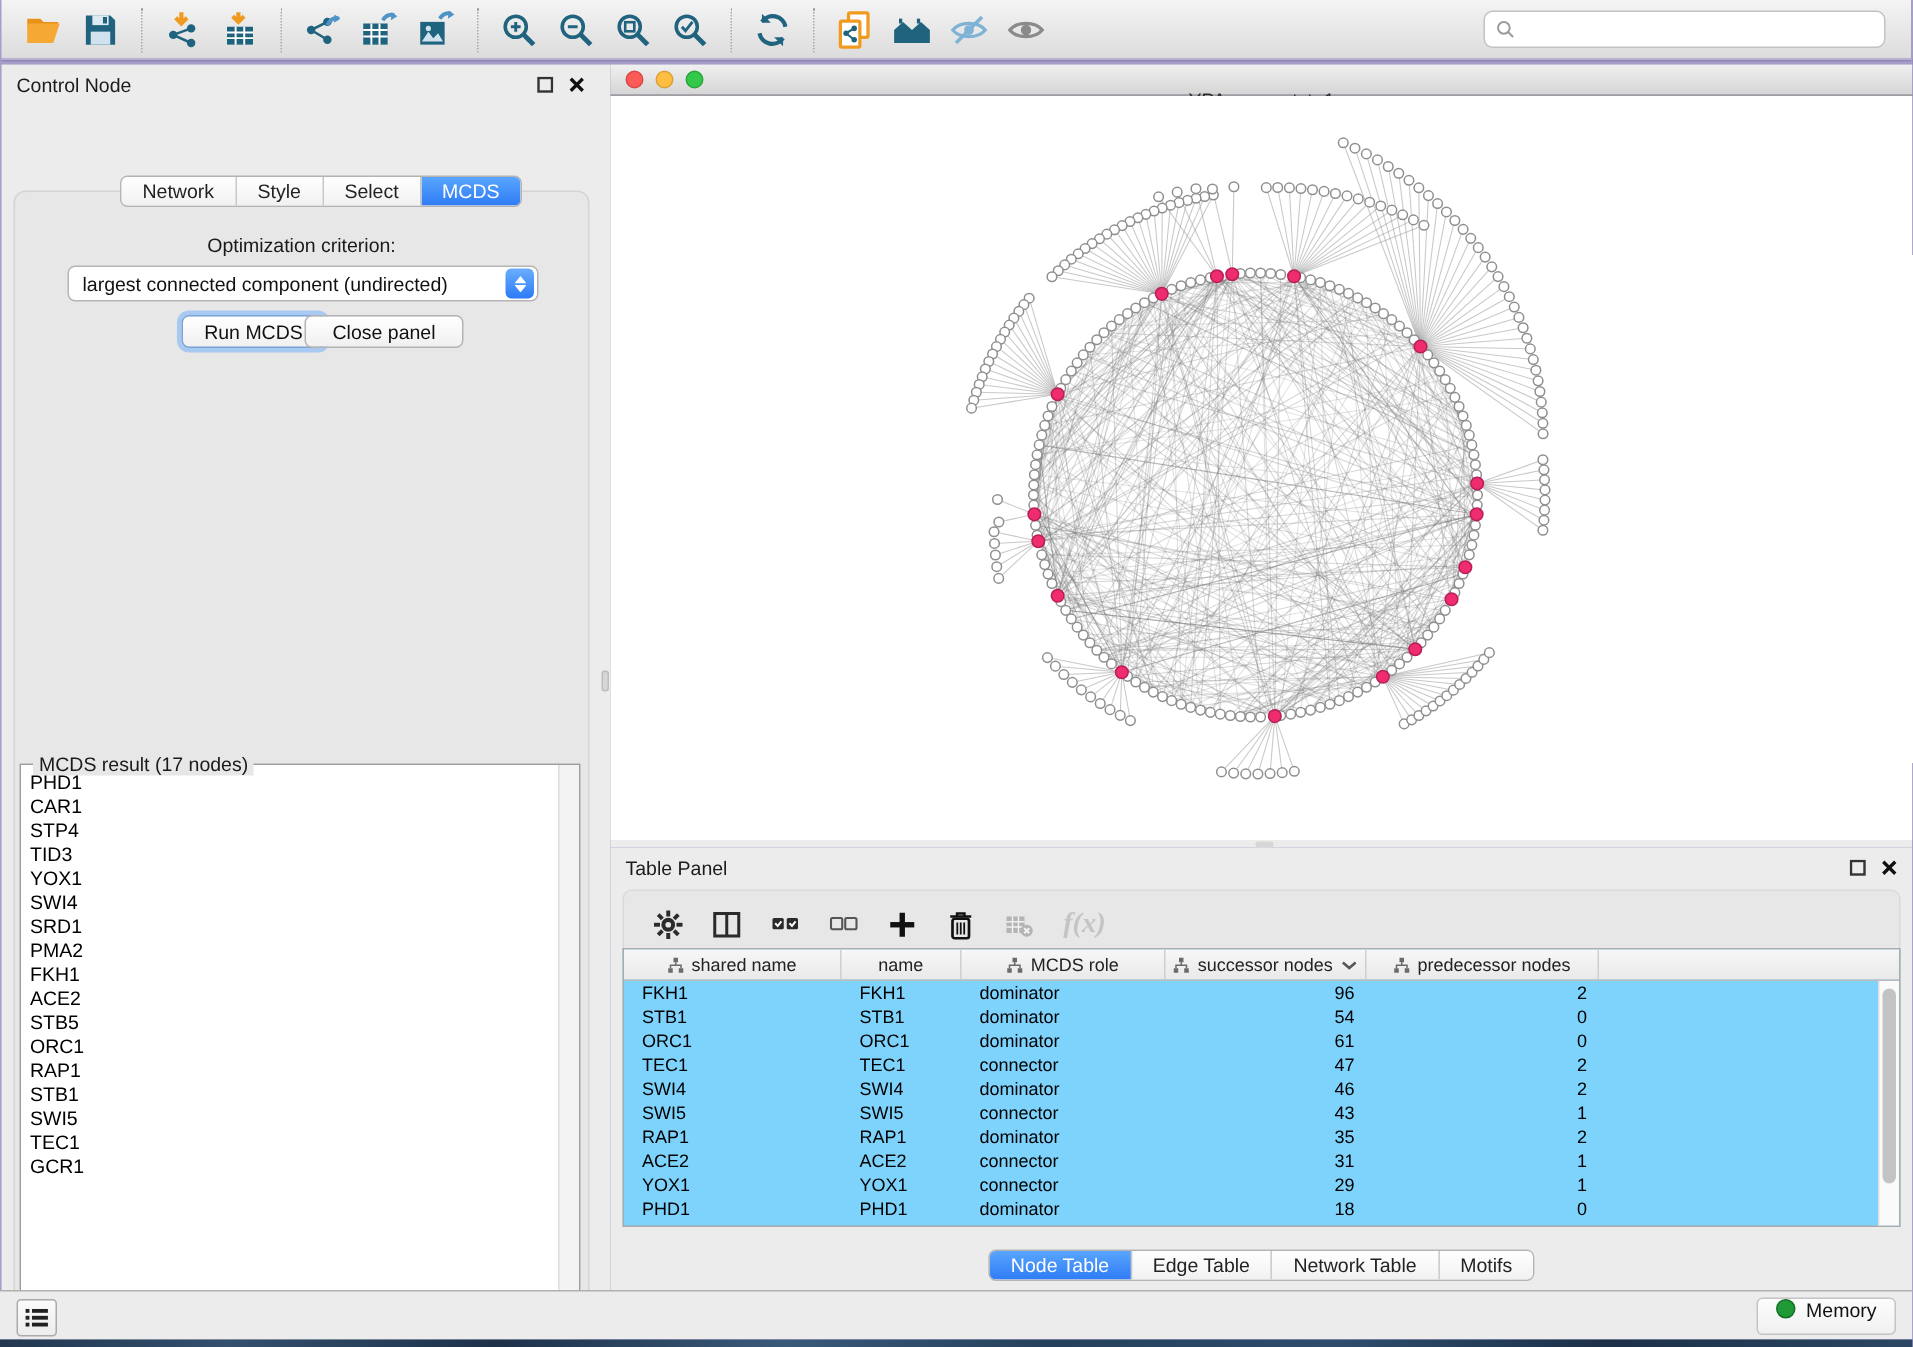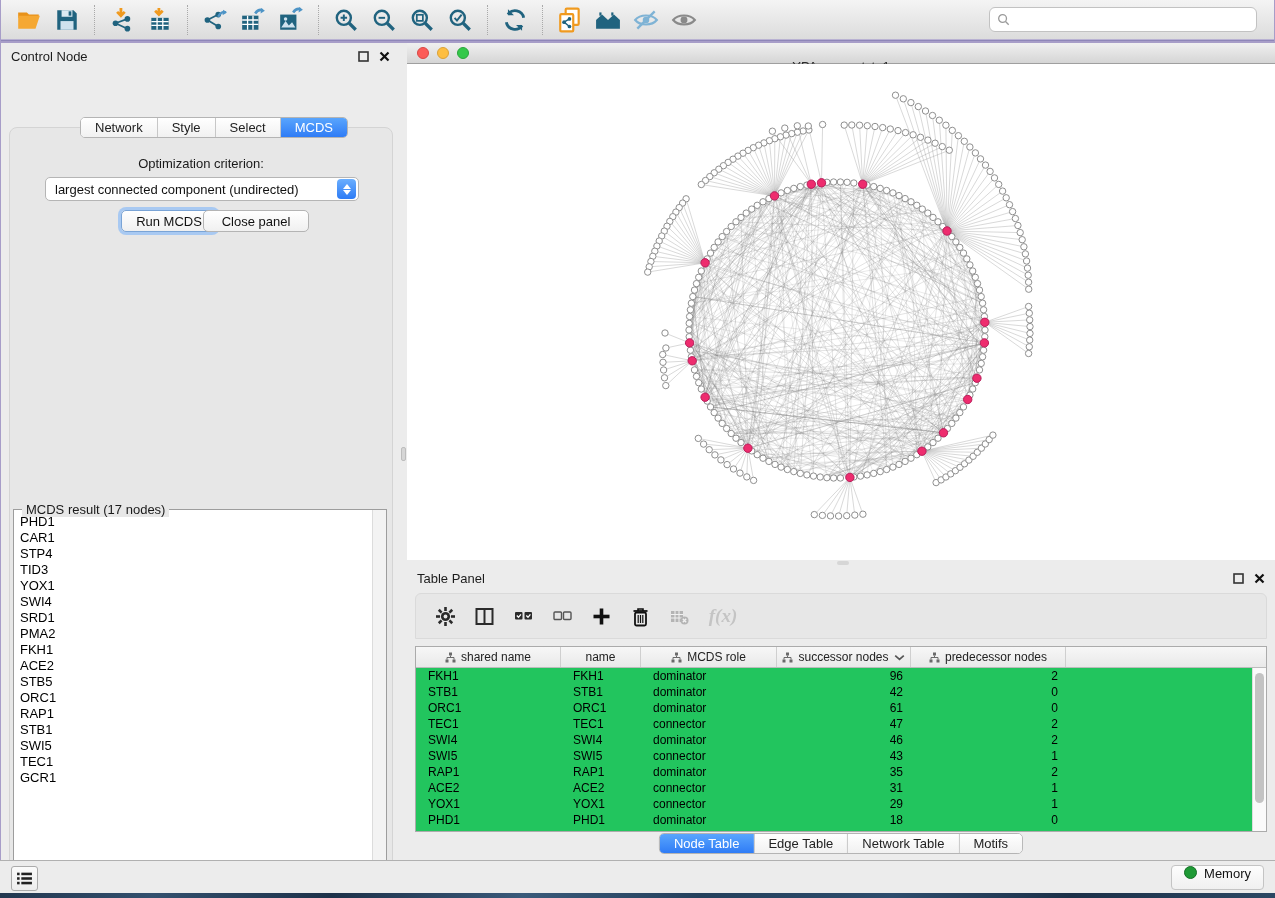--- a/index.html
+++ b/index.html
@@ -71,21 +71,21 @@
   #net-canvas { position:absolute; left:0; top:21px; width:868px; height:496px; background:#fff; }
 
   
   #table-panel { position:absolute; left:407px; top:565px; width:868px; height:295px; background:#ececec; }
   #tp-toolbar { position:absolute; left:8px; top:28px; width:852px; height:46px; background:#e7e7e7;
     border:1px solid #dadada; border-radius:6px 6px 0 0; display:flex; align-items:center; padding-left:14px; gap:9px; }
   .tpbtn { width:30px; height:30px; display:flex; align-items:center; justify-content:center; }
   .tpbtn svg { width:21px; height:21px; }
   .tpbtn.disabled { opacity:.45;font-weight:bold; }
   .fx-label { font-family:"Liberation Serif", serif; font-style:italic; font-size:19px; color:#9a9a9a; }
-  #table-wrap { position:absolute; left:8px; top:81px; width:852px; height:186px; background:#22c55e; border:1px solid #ababab; }
+  #table-wrap { position:absolute; left:8px; top:67px; width:852px; height:186px; background:#7dd3fc; border:1px solid #ababab; }
   #table-header { position:absolute; left:0; top:0; right:0; height:21px; background:linear-gradient(#f7f7f7,#e9e9e9);
     border-bottom:1px solid #bcbcbc; display:flex; }
   .th { height:100%; display:flex; align-items:center; justify-content:center; gap:5px;
     border-right:1px solid #cfcfcf; font-size:12px; color:#222; }
   .th svg { width:11px; height:11px; flex:none; }
   #table-body { position:absolute; left:0; top:21px; right:14px; bottom:0; overflow:hidden; }
   .tr { display:flex; height:16px; align-items:center; }
   .td { font-size:12px; color:#000; white-space:nowrap; overflow:hidden; }
   .td.num { text-align:right; }
   #table-vscroll { position:absolute; right:0; top:21px; bottom:0; width:14px; background:#fafafa; border-left:1px solid #dddddd; }
@@ -1307,21 +1307,21 @@
             <div class="td " style="width:145px;padding-left:12px;">FKH1</div>
             <div class="td " style="width:80px;padding-left:12px;">FKH1</div>
             <div class="td " style="width:136px;padding-left:12px;">dominator</div>
             <div class="td num" style="width:134px;padding-right:8px;">96</div>
             <div class="td num" style="width:155px;padding-right:8px;">2</div>
           </div>
           <div class="tr">
             <div class="td " style="width:145px;padding-left:12px;">STB1</div>
             <div class="td " style="width:80px;padding-left:12px;">STB1</div>
             <div class="td " style="width:136px;padding-left:12px;">dominator</div>
-            <div class="td num" style="width:134px;padding-right:8px;">42</div>
+            <div class="td num" style="width:134px;padding-right:8px;">54</div>
             <div class="td num" style="width:155px;padding-right:8px;">0</div>
           </div>
           <div class="tr">
             <div class="td " style="width:145px;padding-left:12px;">ORC1</div>
             <div class="td " style="width:80px;padding-left:12px;">ORC1</div>
             <div class="td " style="width:136px;padding-left:12px;">dominator</div>
             <div class="td num" style="width:134px;padding-right:8px;">61</div>
             <div class="td num" style="width:155px;padding-right:8px;">0</div>
           </div>
           <div class="tr">

